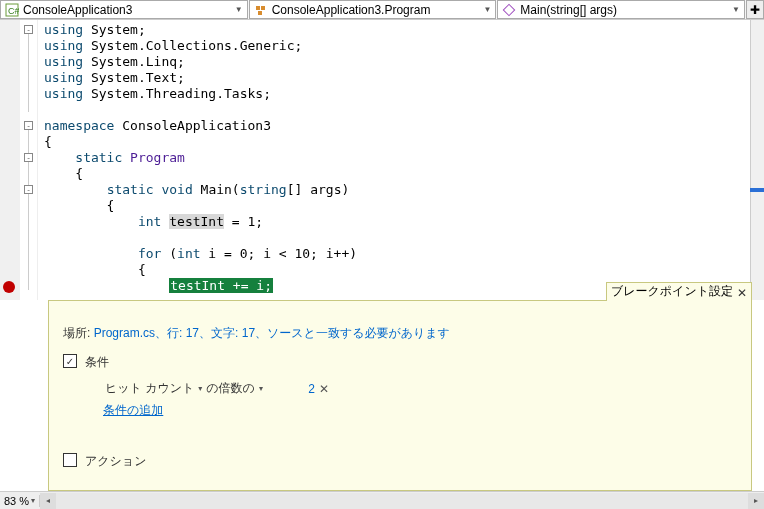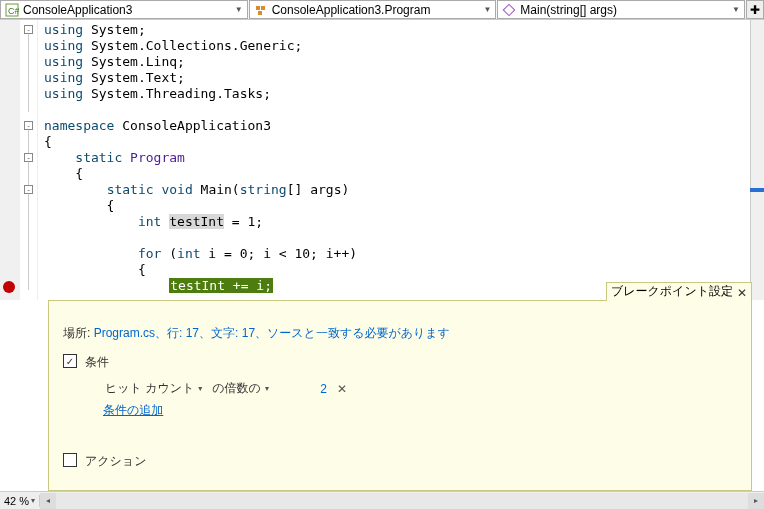--- a/index.html
+++ b/index.html
@@ -15,34 +15,34 @@
   .breakpoint-gutter { width: 20px; background: #f0f0f0; position: relative; }
   .breakpoint-dot { position: absolute; width: 12px; height: 12px; background: #c10000; border-radius: 50%; left: 3px; }
   .outline-gutter { width: 18px; background: #fff; position: relative; border-right:1px solid #eee;}
   .outline-box { position: absolute; width: 9px; height: 9px; border: 1px solid #888; left: 4px; font-size: 8px; line-height: 7px; text-align: center; color: #555; background:#fff;}
   .outline-line { position: absolute; width: 1px; background: #ccc; left: 8px; }
   
   .code { font-family: Consolas, monospace; font-size: 13px; line-height: 16px; padding: 2px 0 0 6px; white-space: pre; flex: 1; }
   .kw { color: #0c4a6e; }
   .type { color: #4c1d95; }
   .hl { background: #d8d8d8; }
-  .bp-line-hl { background: #4d7c0f; color: #fff; padding: 0 1px; }
+  .bp-line-hl { background: #15803d; color: #fff; padding: 0 1px; }
   
   .right-strip { width: 14px; background: #f0f0f0; border-left: 1px solid #ccc; position: relative; }
   .right-mark { position: absolute; right: 0; width: 14px; height: 4px; }
   
   .bp-panel { position: absolute; left: 48px; right: 12px; top: 300px; bottom: 18px; background: #fdfde8; border: 1px solid #c8c880; }
   .bp-title { position: absolute; top: -19px; right: -1px; height: 19px; background: #fdfde8; border: 1px solid #c8c880; border-bottom: none; padding: 1px 4px; font-size: 12px; display:flex; align-items:flex-end; gap:4px;}
   .bp-close { cursor: pointer; font-size: 12px; color:#333;}
   .bp-body { padding: 24px 14px; font-size: 12px; color: #333; }
   .bp-loc { margin-bottom: 12px; }
   .bp-loc a { color: #0066cc; text-decoration: none; }
   .bp-row { display: flex; align-items: flex-start; margin-bottom: 8px; }
   .bp-check { width: 14px; height: 14px; margin-right: 8px; border:1px solid #333; display:inline-flex; align-items:center; justify-content:center; font-size:10px; background:#fff;}
-  .bp-cond-body { margin-left: 40px; margin-top: 6px; display:flex; align-items:center; gap:6px;}
+  .bp-cond-body { margin-left: 40px; margin-top: 6px; display:flex; align-items:center; }
   .bp-select { border: none; background: transparent; padding: 1px 2px; font-size:12px; min-width:100px; display:inline-flex; align-items:center;}
   .bp-sel-arrow { font-size:8px; color:#555; margin-left:4px;}
   .bp-val { color: #0066cc; margin: 0 4px; }
   .bp-x { color: #555; cursor: pointer; }
   .bp-addcond { color: #0066cc; margin-left:40px; margin-top:4px; display:block;}
   .bp-close-btn { margin-top: 18px; margin-left: 6px; padding: 3px 14px; border: 1px solid #888; background: #f0f0f0; font-size:12px;}
   
   .bottom-bar { position: absolute; bottom: 0; left:0; right:0; height: 18px; background: #eee; border-top:1px solid #ccc; display:flex; align-items:center;}
   .zoom { padding: 0 4px; font-size:11px; border-right:1px solid #ccc; display:flex; align-items:center; gap:2px;}
   .zoom-arrow { font-size:8px; color:#555;}
@@ -152,21 +152,21 @@
     <div class="bp-row" style="margin-top:34px">
       <span class="bp-check"></span>
       <span>アクション</span>
     </div>
     <button class="bp-close-btn">閉じる</button>
   </div>
 </div>
 
 <div class="bottom-bar">
   <div class="zoom">
-    <span>42 %</span>
+    <span>83 %</span>
     <span class="zoom-arrow">▾</span>
   </div>
   <div class="hscroll">
     <div class="hscroll-btn">◂</div>
     <div class="hscroll-track"></div>
     <div class="hscroll-btn">▸</div>
   </div>
 </div>
 
 </body></html>

